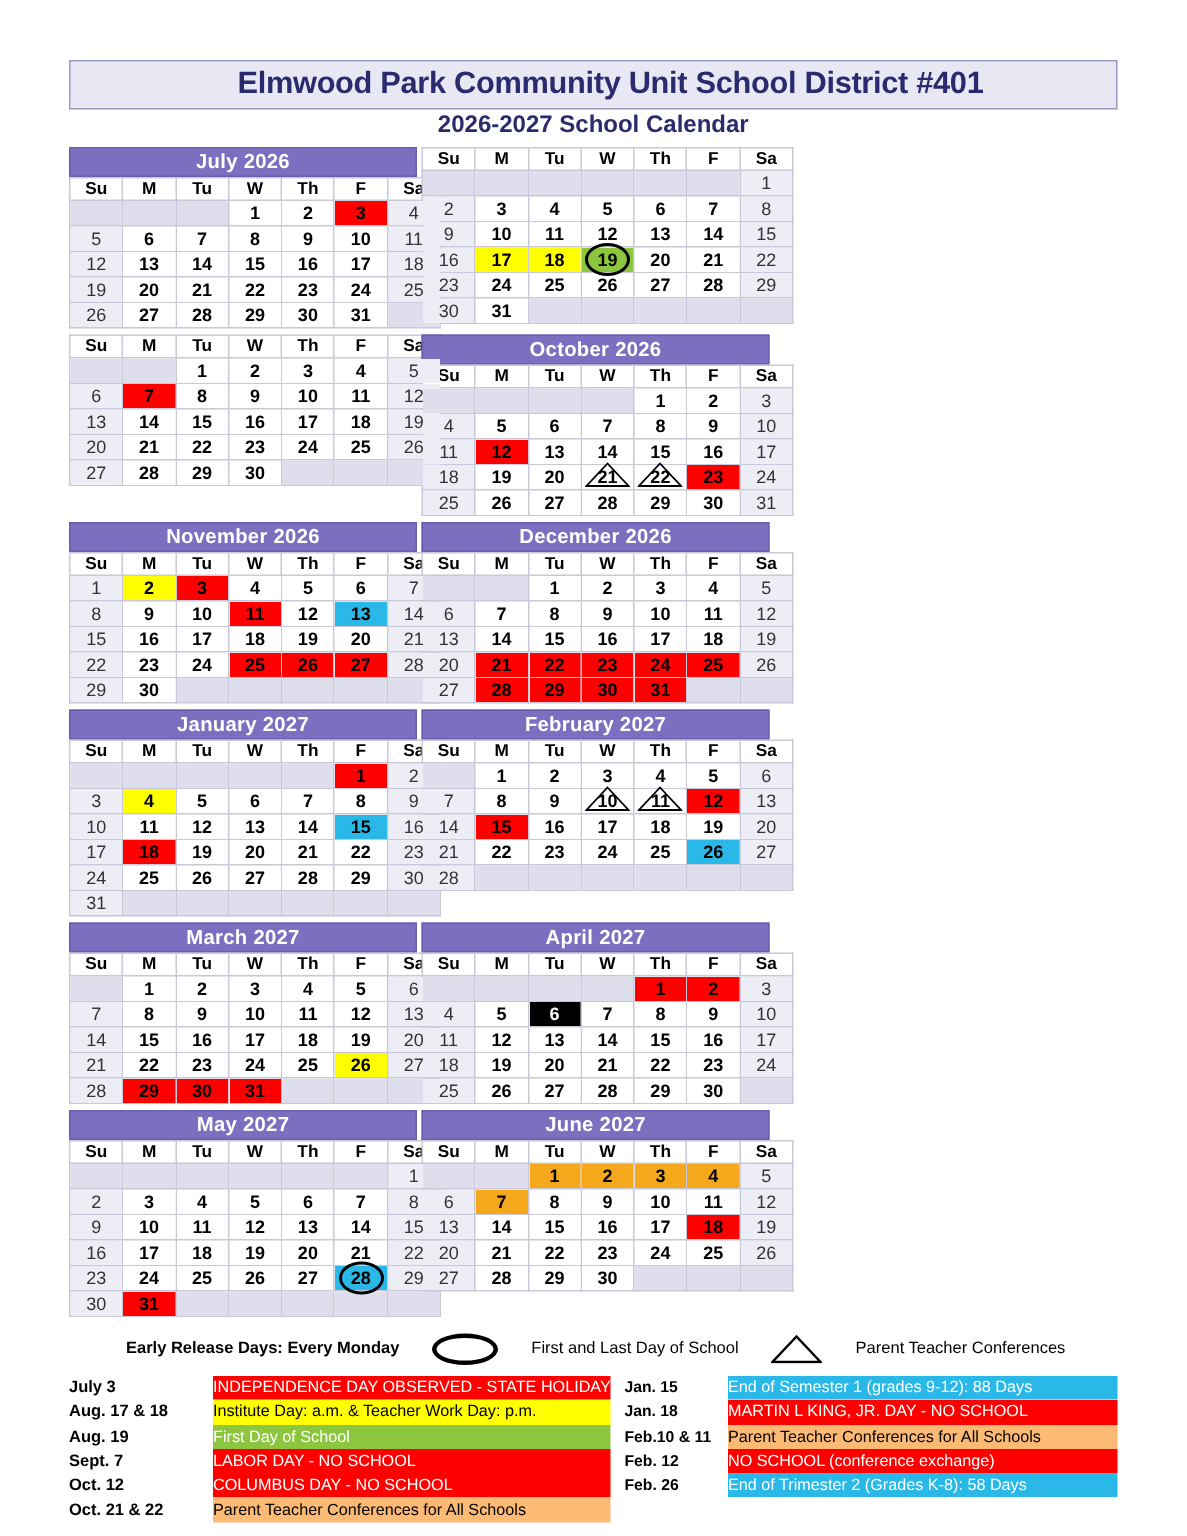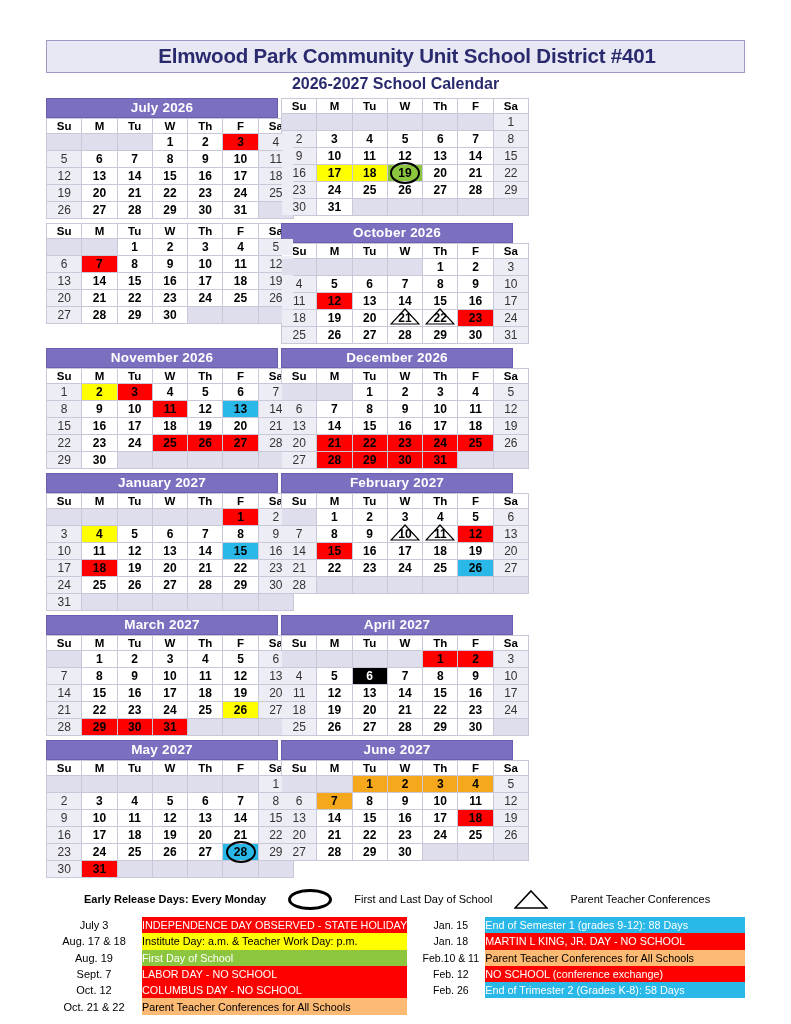--- a/index.html
+++ b/index.html
@@ -106,22 +106,22 @@
   .ml-oval { width: 44px; height: 21px; border: 3px solid #000; border-radius: 50%; }
   .ml-tri { width: 34px; height: 20px; }
 
   
   .keys { display:flex; gap: 6px; }
   .key-col { width: 366px; }
   .key-col.right { width: 336px; }
   table.key { border-collapse: collapse; width: 100%; table-layout: fixed; }
   table.key td { padding: 0; height: 16.3px; vertical-align: middle; }
   td.kdate {
-    width: 96px; font-size: 11px; text-align: center;
-    padding-left: 14px; color:#000; white-space: nowrap;
+    width: 96px; font-size: 11px; text-align: left;
+    padding-left: 14px; color:#000; white-space: nowrap; font-weight: bold;
   }
   .key-col.right td.kdate { width: 72px; padding-left: 3px; font-size: 10.5px; }
   td.klabel {
     font-size: 10.8px; font-weight: normal; padding-left: 4px;
     white-space: nowrap; overflow: hidden;
   }
   .klabel.red    { background:#ff0000; color:#ffffff; }
   .klabel.yellow { background:#ffff00; color:#000000; }
   .klabel.green  { background:#8cc63f; color:#ffffff; }
   .klabel.cyan   { background:#29b8e8; color:#ffffff; }

